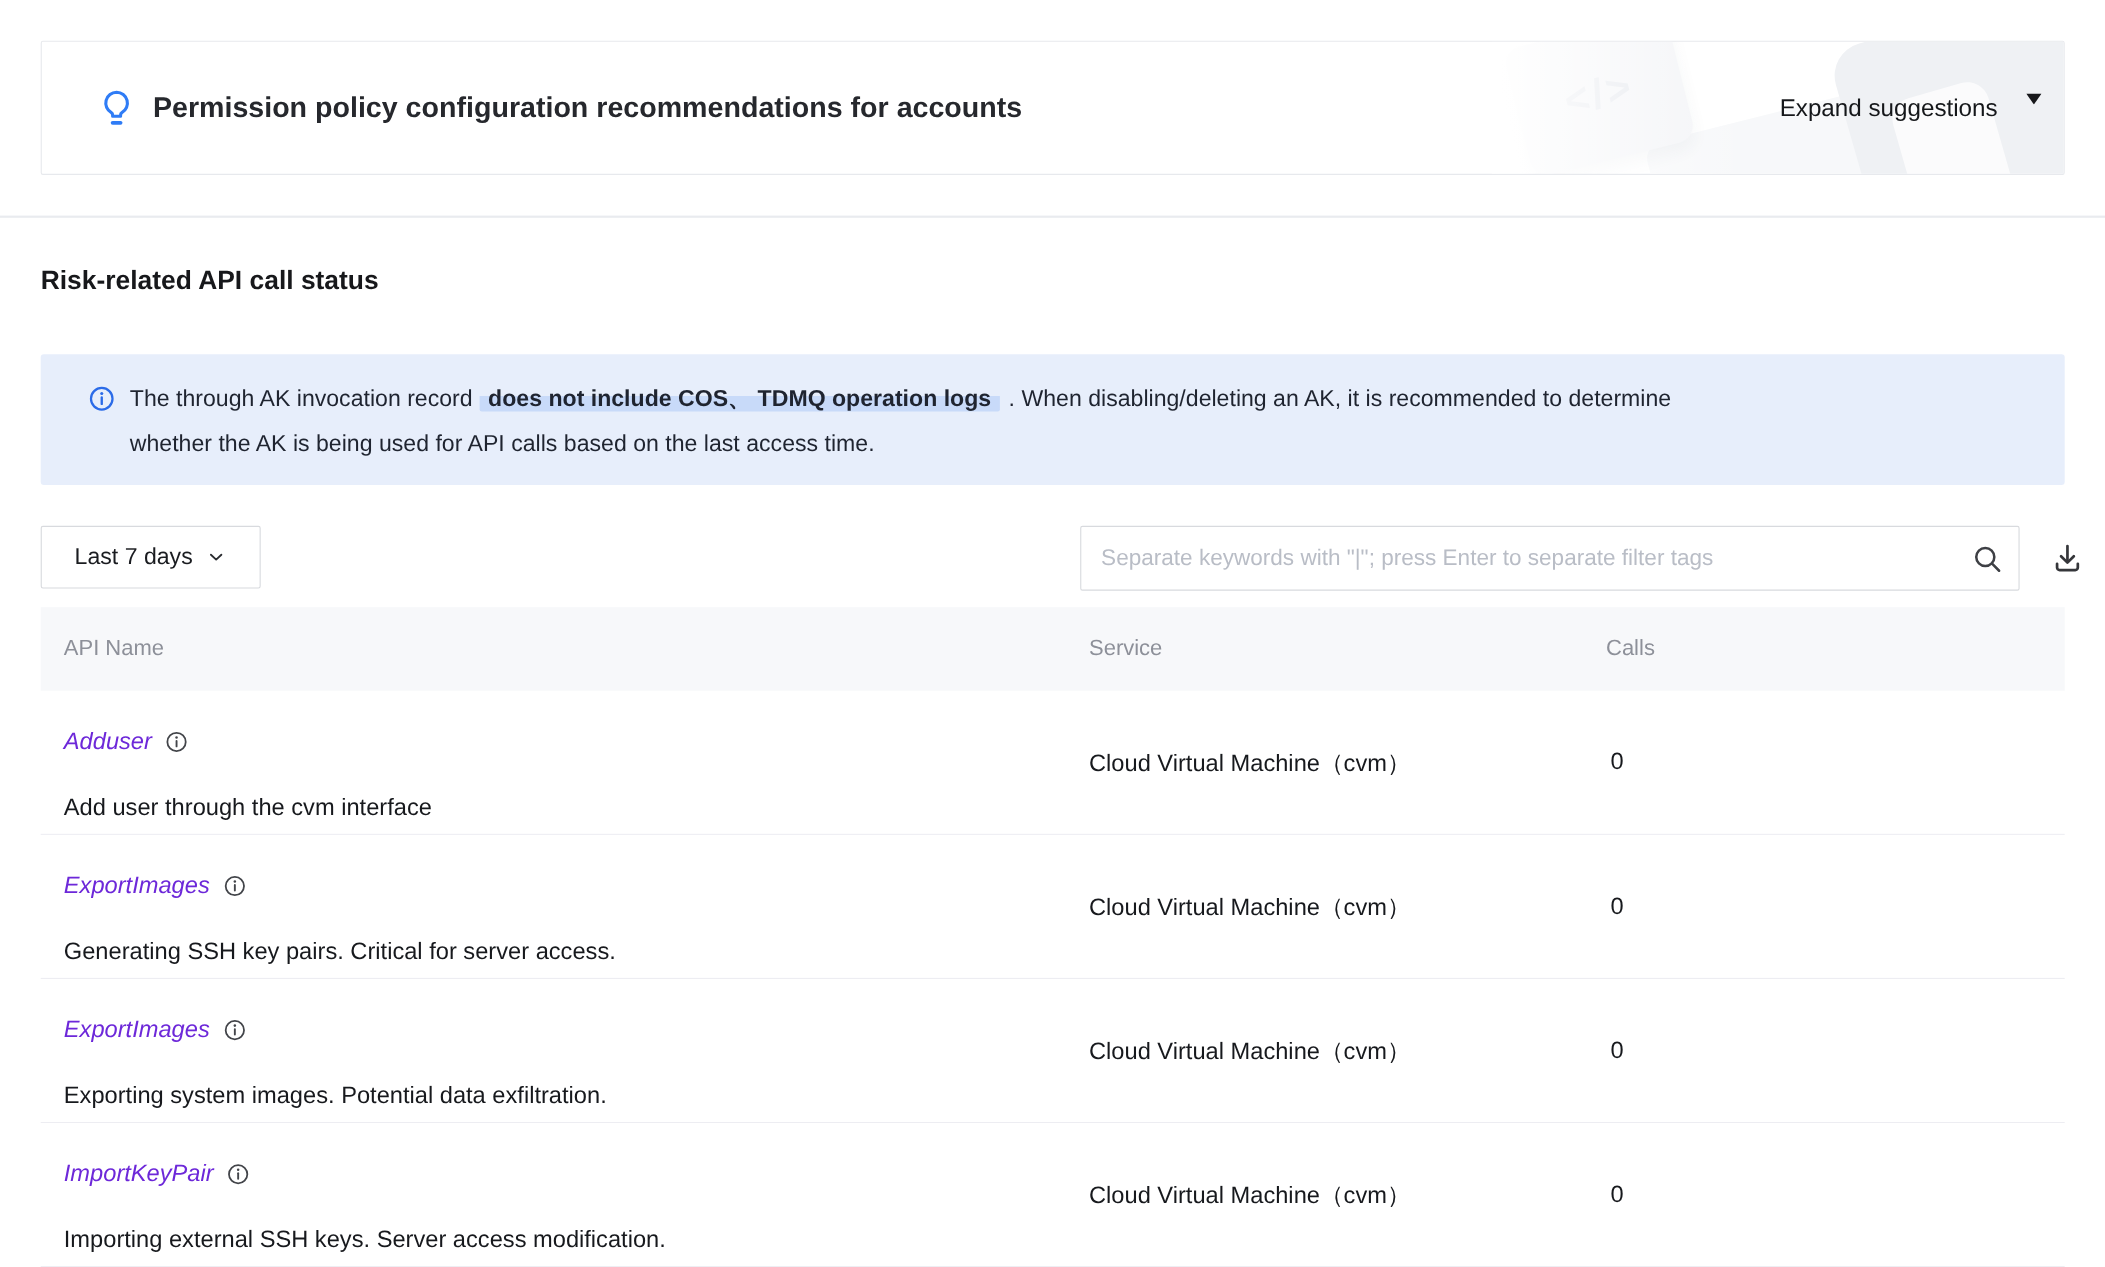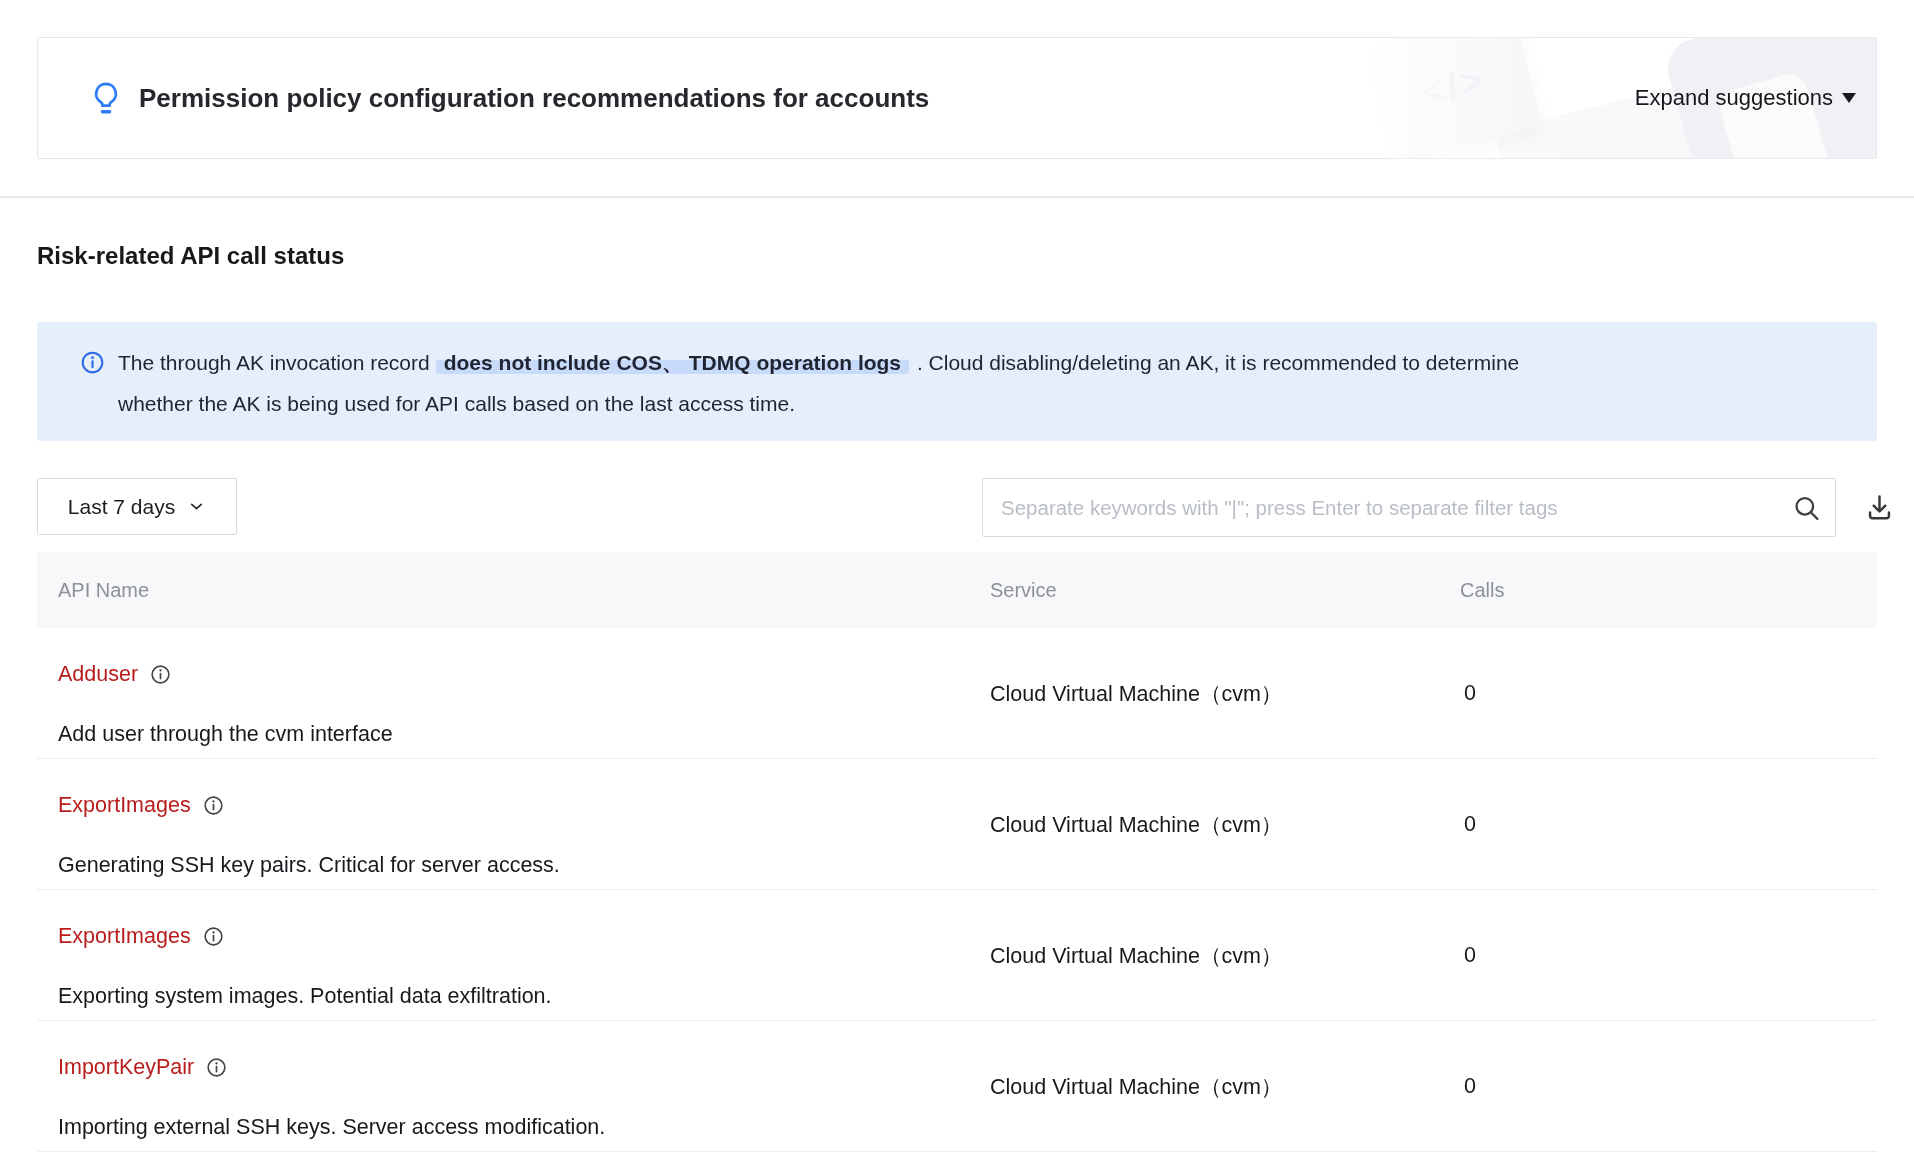--- a/index.html
+++ b/index.html
@@ -18,21 +18,21 @@
     box-shadow:0 8px 14px rgba(40,50,70,0.05);display:flex;align-items:center;justify-content:center;}
   .code-glyph{color:#e3e6ec;font-size:38px;font-weight:700;letter-spacing:3px;transform:rotate(0deg);}
   .keycap-mid{left:150px;top:62px;width:250px;height:130px;transform:rotate(-14deg);background:#f7f8fa;}
   .keycap-big{right:-70px;top:-30px;width:260px;height:220px;transform:rotate(-16deg);background:#eff1f4;border-radius:30px;}
   .keycap-big::after{content:"";position:absolute;left:40px;top:60px;width:90px;height:120px;background:#fbfbfc;border-radius:20px;}
   .decor-fade{position:absolute;inset:0;background:linear-gradient(90deg,#ffffff 0%,rgba(255,255,255,0) 45%);}
   .bulb{position:absolute;left:50px;top:50%;transform:translateY(-50%);color:var(--accent-blue,#2f7cf6);line-height:0;}
   .banner-title{position:absolute;left:101px;top:50%;transform:translateY(-50%);
     margin:0;font-size:26px;font-weight:600;color:#26282d;white-space:nowrap;}
   .expand-btn{position:absolute;right:20px;top:50%;transform:translateY(-50%);z-index:3;
-    display:flex;align-items:center;gap:9px;background:none;border:none;padding:0;cursor:pointer;
+    display:flex;gap:26px;background:none;border:none;padding:0;cursor:pointer;
     font-family:inherit;font-size:22px;color:#15171a;}
   
   .page-divider{position:absolute;left:0;top:196px;width:1914px;height:2px;background:#e9ebef;}
   .section-title{position:absolute;left:37px;top:242px;margin:0;font-size:24px;font-weight:700;color:#17181b;white-space:nowrap;}
   
   .alert{position:absolute;left:37px;top:322px;width:1840px;height:119px;
     background:var(--alert-bg,#e7eefb);border-radius:3px;box-sizing:border-box;}
   .alert-icon{position:absolute;left:42px;top:27px;color:var(--info-blue,#2b6be8);line-height:0;}
   .alert-text{position:absolute;left:81px;top:20px;width:1740px;font-size:21px;line-height:41px;color:#1f2430;}
   .alert-line{white-space:nowrap;}
@@ -55,21 +55,21 @@
     display:flex;align-items:center;justify-content:center;line-height:0;}
   
   .table{position:absolute;left:37px;top:552px;width:1840px;}
   .thead{position:relative;height:76px;background:var(--header-bg,#f7f8fa);}
   .th{position:absolute;top:50%;transform:translateY(-50%);font-size:20px;font-weight:500;
     color:var(--header-text,#8d9099);white-space:nowrap;}
   .th-name{left:21px;}  .th-service{left:953px;}  .th-calls{left:1423px;}
   .trow{position:relative;height:130px;border-bottom:1px solid var(--divider,#ededf2);background:#fff;}
   .cell-name{position:absolute;left:21px;top:28px;}
   .name-line{display:flex;align-items:center;gap:11px;height:36px;}
-  .api-name{font-size:21.5px;color:#b91c1c;white-space:nowrap;}
+  .api-name{font-size:21.5px;color:#6d28d9;white-space:nowrap;font-style:italic;}
   .row-info{color:#43454a;line-height:0;cursor:pointer;}
   .api-desc{margin-top:24px;font-size:21.5px;line-height:36px;color:#17191d;white-space:nowrap;}
   .cell-service{position:absolute;left:953px;top:50%;transform:translateY(-50%);font-size:21.5px;white-space:nowrap;}
   .cell-calls{position:absolute;left:1427px;top:50%;transform:translateY(-50%);font-size:21.5px;}
 </style>
 </head>
 <body>
 
 <div class="page">
 
@@ -104,21 +104,21 @@
   <div class="alert">
     <span class="alert-icon">
       <svg width="27" height="27" viewBox="0 0 24 24" fill="none" stroke="currentColor">
         <circle cx="12" cy="12" r="8.7" stroke-width="1.8"></circle>
         <path d="M12 11v5.2" stroke-width="1.9" stroke-linecap="round"></path>
         <circle cx="12" cy="7.7" r="1.25" fill="currentColor" stroke="none"></circle>
       </svg>
     </span>
     <div class="alert-text">
       <div class="alert-line">
-        <span>The through AK invocation record</span><span class="hl">does not include COS、 TDMQ operation logs</span><span> . Cloud disabling/deleting an AK, it is recommended to determine</span>
+        <span>The through AK invocation record</span><span class="hl">does not include COS、 TDMQ operation logs</span><span> . When disabling/deleting an AK, it is recommended to determine</span>
       </div>
       <div class="alert-line">whether the AK is being used for API calls based on the last access time.</div>
     </div>
   </div>
 
   <button class="range-btn">
     <span>Last 7 days</span>
     <span class="chev">
       <svg width="19" height="19" viewBox="0 0 24 24" fill="none" stroke="currentColor">
         <path d="M6 9.2l6 5.6 6-5.6" stroke-width="2.1" stroke-linecap="round" stroke-linejoin="round"></path>

